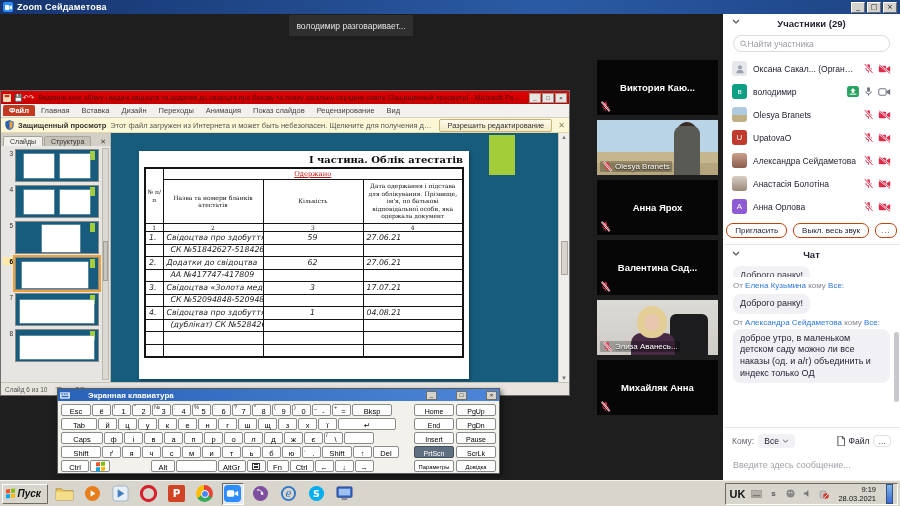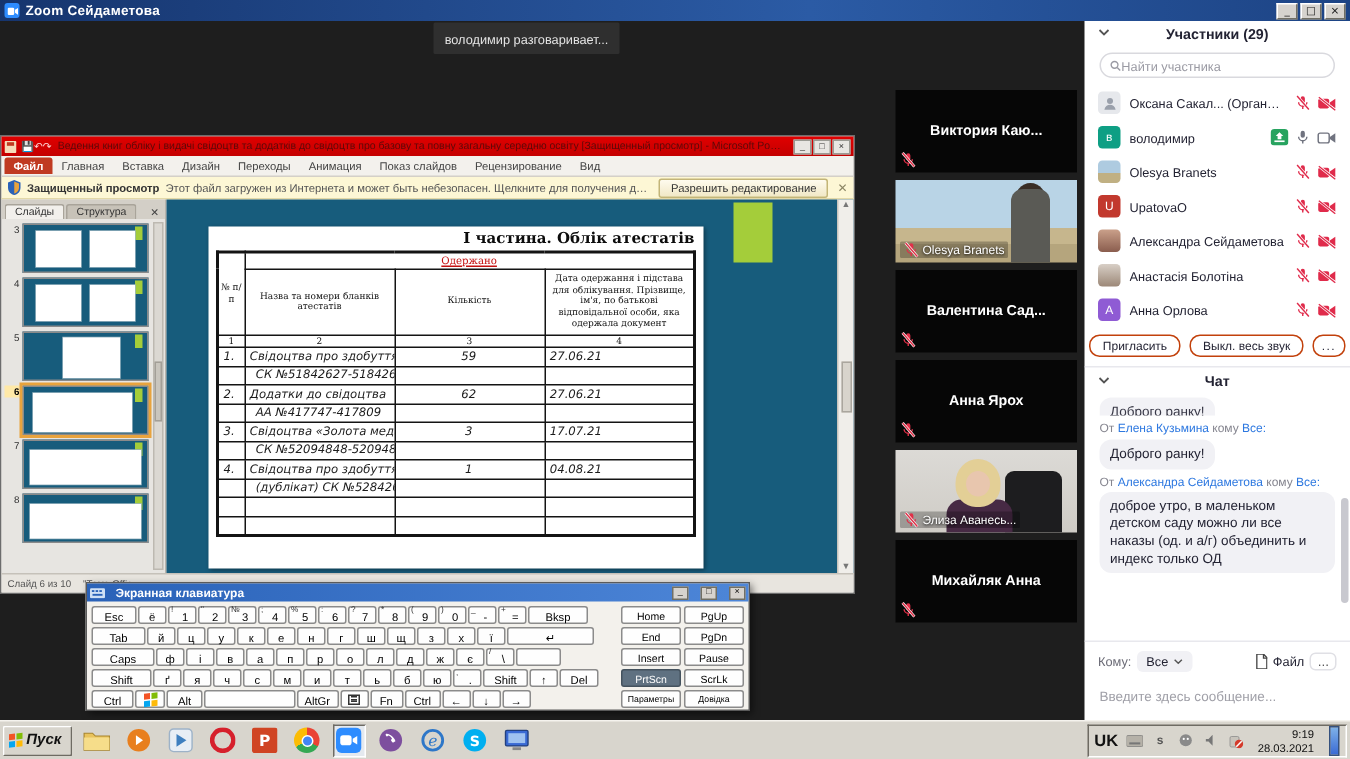--- a/index.html
+++ b/index.html
@@ -58,21 +58,21 @@
 .sheet td{border:1px solid #141414;font-family:"DejaVu Serif","Liberation Serif",serif;font-size:6px;color:#111;text-align:center;vertical-align:middle;line-height:1.25;padding:0 1px;overflow:hidden}
 .sheet td.received{color:#c41111;text-decoration:underline;font-size:6.8px;height:11px}
 .sheet td.hand{font-family:"DejaVu Sans",sans-serif;font-style:italic;font-size:7.8px;text-align:left;padding-left:3px;white-space:nowrap;color:#1c1c1c}
 .sheet tr.hdr2 td{height:44px;font-size:6px}
 .sheet tr.nums td{height:8px;font-size:6px}
 .sheet tr.data td{height:12.5px}
 .ppt-status{position:absolute;left:0;bottom:0;right:0;height:13px;background:#e8e5df;border-top:1px solid #c5c1b9;display:flex;align-items:center;gap:8px;padding:0 4px;font-size:6.5px;color:#555}
 
 
 .osk{position:absolute;left:57px;top:388px;width:443px;height:86px;background:#f3f1ec;border:1px solid #5a5a5a;z-index:30;box-shadow:2px 2px 5px rgba(0,0,0,.5)}
-.osk-title{height:12px;background:linear-gradient(90deg,#2a62b8,#4d86d8);display:flex;align-items:center;padding:0 2px;gap:7px}
+.osk-title{height:12px;background:linear-gradient(90deg,#2a62b8,#4d86d8);display:flex;align-items:center;padding:0 2px;gap:18px}
 .osk-title .ot{color:#fff;font-size:8px;font-weight:bold;flex:1}
 .osk-title .ob{width:11px;height:9px;background:#d6d3ce;border:1px solid #716f64;font-size:6px;line-height:7px;text-align:center;color:#111;margin-left:1px}
 .osk-keys{padding:3px}
 .k-row{display:flex;gap:1px;margin-bottom:2px;height:12px}
 .k-key{position:relative;background:#fefefe;border:1px solid #8b8b8b;border-radius:2px;font-size:7.5px;color:#000;display:flex;align-items:center;justify-content:center;flex:none}
 .k-key .sup{position:absolute;top:-1px;left:1px;font-size:5.5px;color:#333}
 .k-key .main{position:relative;top:1px}
 .k-key.hassup .main{left:2px}
 .k-key.dark{background:#5f7181;border-color:#44525e;color:#fff}
 .k-key.space{flex:1}
@@ -613,21 +613,21 @@
             <span class="main">Ctrl</span>
           </div>
           <div class="k-key" style="width: 20px;">
             <span class="winlogo">
               <i style="background:#f35325"></i>
               <i style="background:#81bc06"></i>
               <i style="background:#05a6f0"></i>
               <i style="background:#ffba08"></i>
             </span>
           </div>
-          <div class="k-key" style="width: 24px;">
+          <div class="k-key" style="width: 24px; margin-left: 40px;">
             <span class="main">Alt</span>
           </div>
           <div class="k-key space">
             <span class="main"></span>
           </div>
           <div class="k-key" style="width: 28px;">
             <span class="main">AltGr</span>
           </div>
           <div class="k-key" style="width: 19px;">
             <span class="menu-ic">
@@ -687,33 +687,33 @@
               <path d="M3.5 6.5a3.5 3.5 0 007 0" fill="none" stroke="#e03048" stroke-width="1.2"></path>
               <line x1="7" y1="10.2" x2="7" y2="12.4" stroke="#e03048" stroke-width="1.2"></line>
               <line x1="2.2" y1="1.2" x2="12.2" y2="12.8" stroke="#fff" stroke-width="2.4"></line>
               <line x1="2.2" y1="1.2" x2="12.2" y2="12.8" stroke="#e03048" stroke-width="1.2"></line>
             </svg>
           </span>
           <span>Olesya Branets</span>
         </div>
       </div>
       <div class="vtile ">
-        <div class="vname-center">Валентина  Сад...</div>
+        <div class="vname-center">Анна Ярох</div>
         <span class="vmic">
           <svg width="11" height="11" viewBox="0 0 14 14">
             <rect x="5.2" y="1.5" width="3.6" height="6" rx="1.8" fill="#e03048"></rect>
             <path d="M3.5 6.5a3.5 3.5 0 007 0" fill="none" stroke="#e03048" stroke-width="1.2"></path>
             <line x1="7" y1="10.2" x2="7" y2="12.4" stroke="#e03048" stroke-width="1.2"></line>
             <line x1="2.2" y1="1.2" x2="12.2" y2="12.8" stroke="#fff" stroke-width="2.4"></line>
             <line x1="2.2" y1="1.2" x2="12.2" y2="12.8" stroke="#e03048" stroke-width="1.2"></line>
           </svg>
         </span>
       </div>
       <div class="vtile ">
-        <div class="vname-center">Анна Ярох</div>
+        <div class="vname-center">Валентина  Сад...</div>
         <span class="vmic">
           <svg width="11" height="11" viewBox="0 0 14 14">
             <rect x="5.2" y="1.5" width="3.6" height="6" rx="1.8" fill="#e03048"></rect>
             <path d="M3.5 6.5a3.5 3.5 0 007 0" fill="none" stroke="#e03048" stroke-width="1.2"></path>
             <line x1="7" y1="10.2" x2="7" y2="12.4" stroke="#e03048" stroke-width="1.2"></line>
             <line x1="2.2" y1="1.2" x2="12.2" y2="12.8" stroke="#fff" stroke-width="2.4"></line>
             <line x1="2.2" y1="1.2" x2="12.2" y2="12.8" stroke="#e03048" stroke-width="1.2"></line>
           </svg>
         </span>
       </div>

